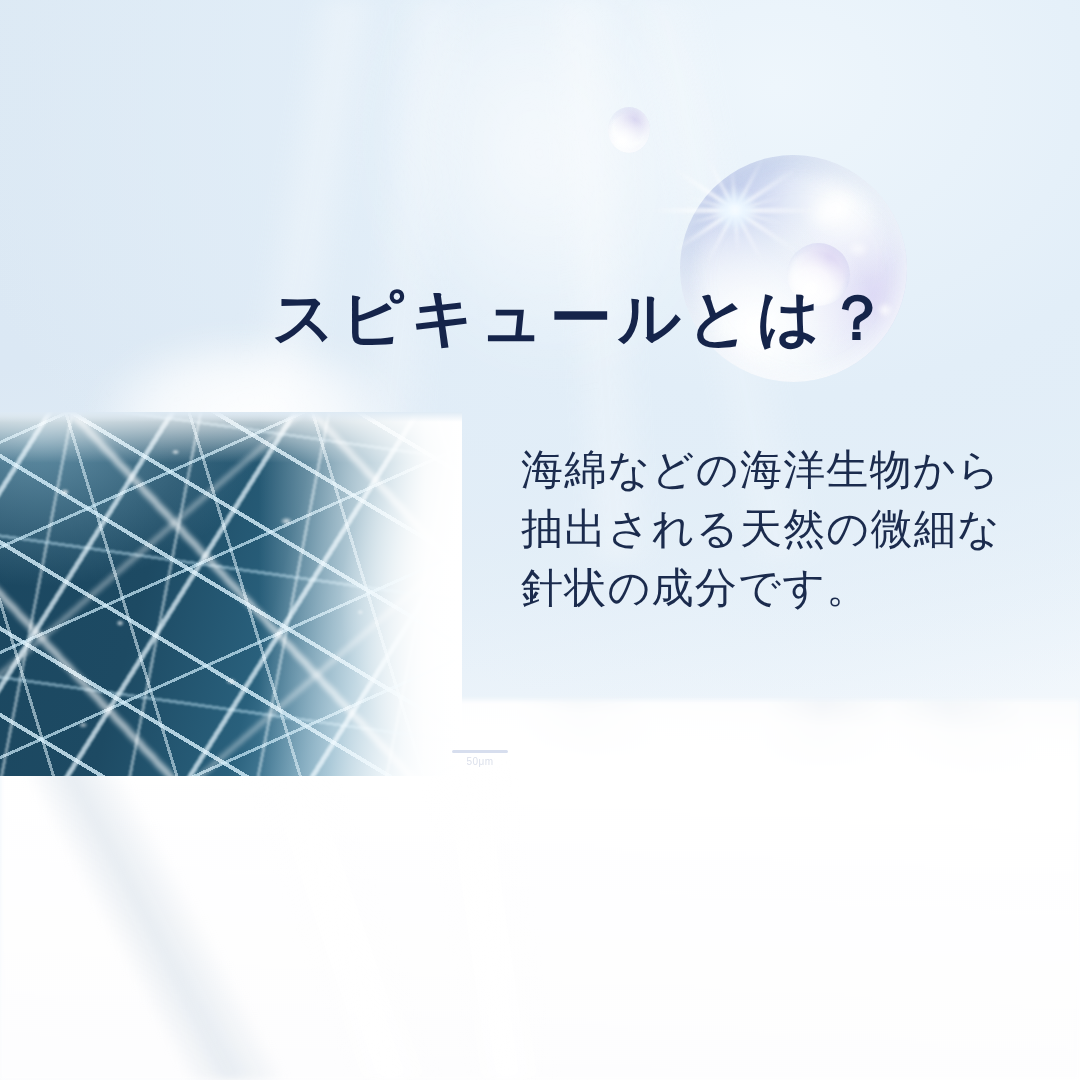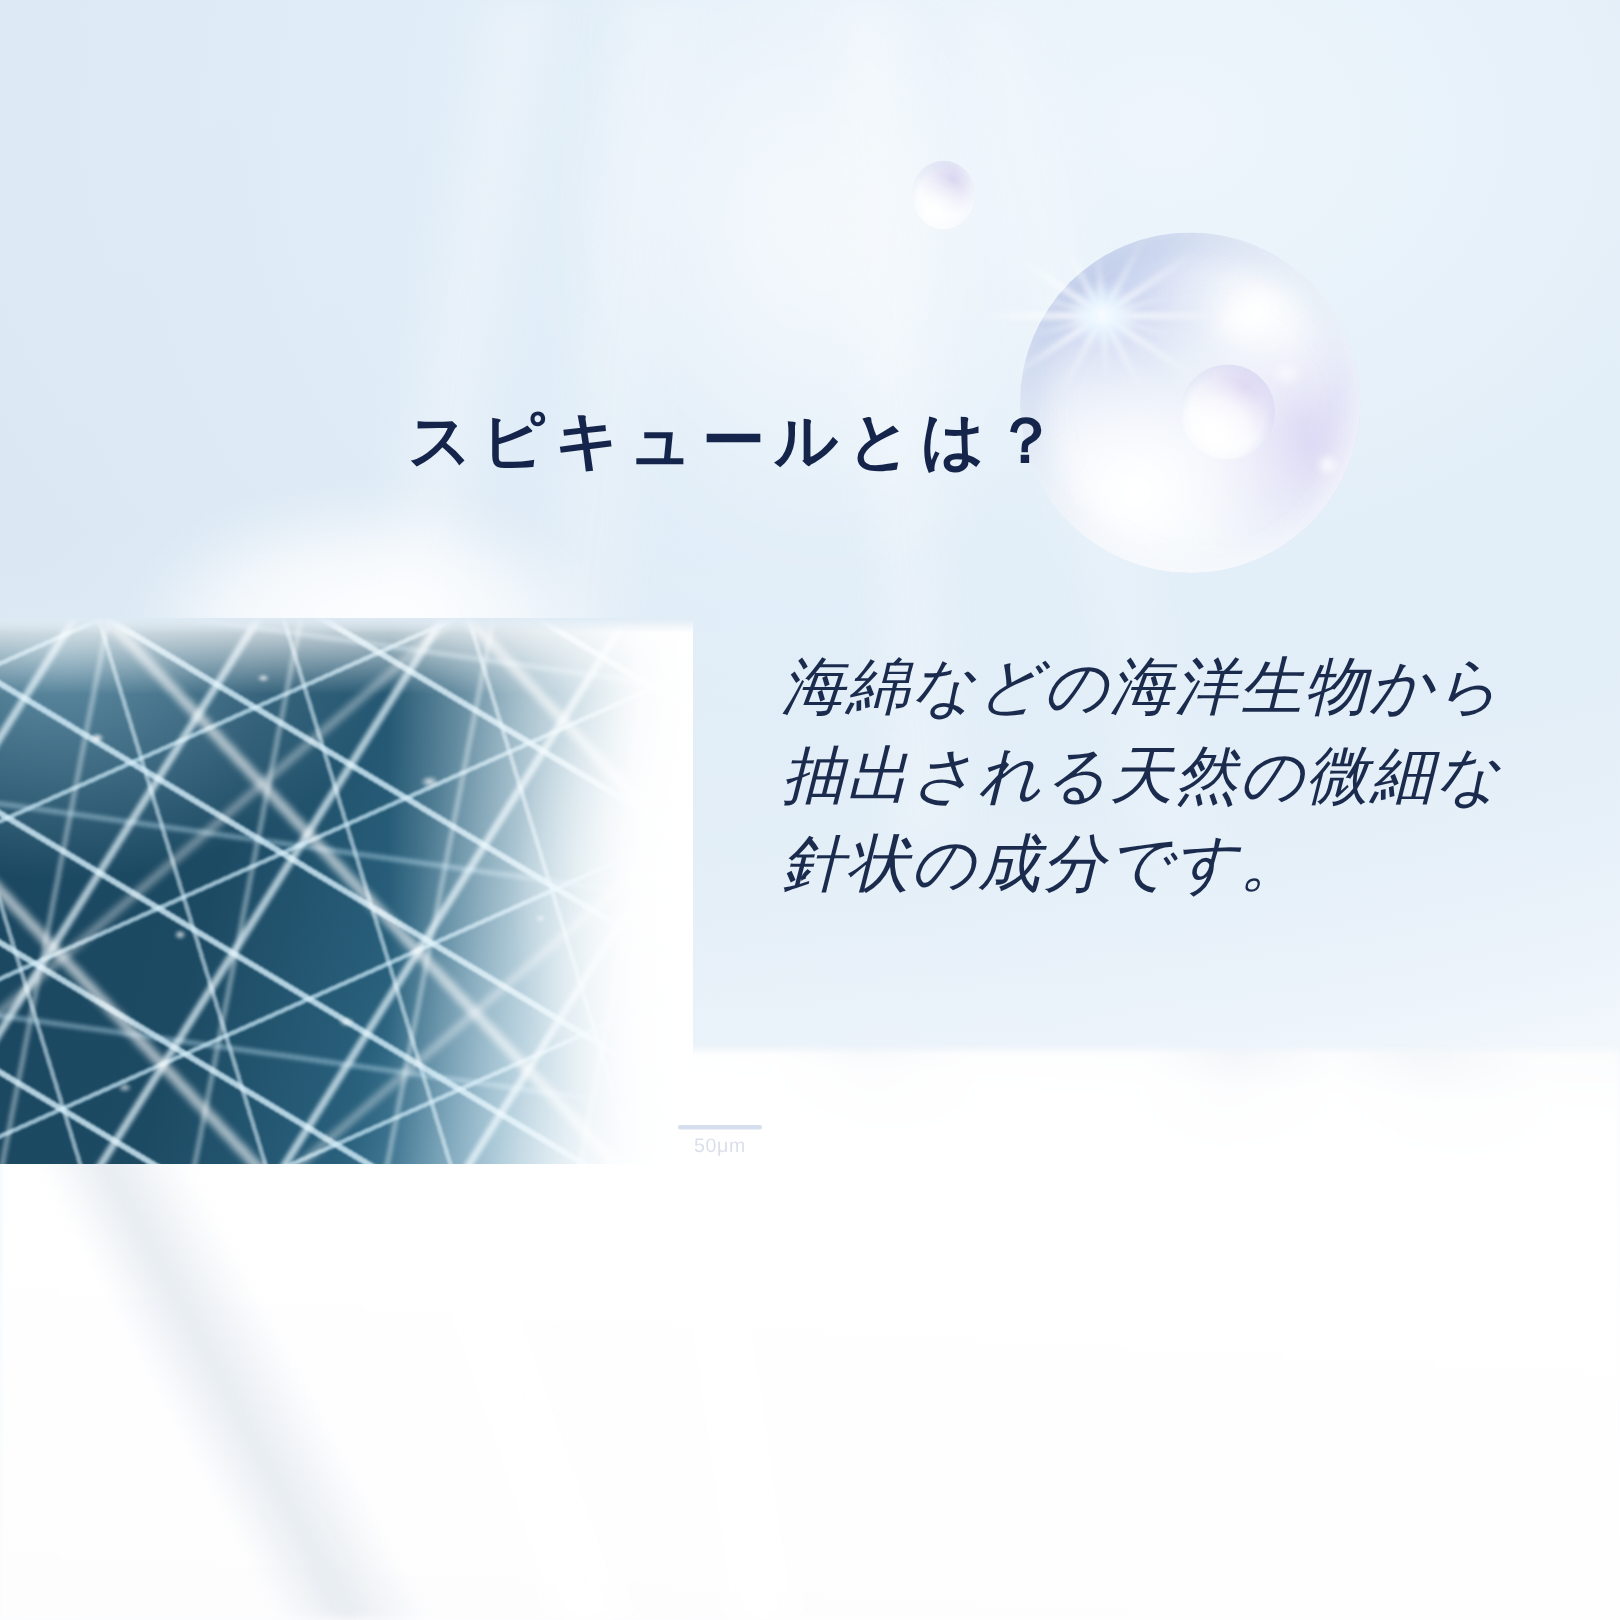--- a/index.html
+++ b/index.html
@@ -168,21 +168,21 @@
     pointer-events: none;
     z-index: 6;
   }
   .mg-scale .bar {
     width: 56px; height: 3px;
     margin: 0 auto 3px;
     background: #7d94c9;
     border-radius: 2px;
   }
   .mg-scale .lbl {
-    font-size: 13px;
+    font-size: 10px;
     color: #8897bd;
     letter-spacing: .5px;
   }
 
   
   .bubble-main {
     position: absolute;
     left: 680px; top: 155px;
     width: 227px; height: 227px;
     border-radius: 50%;
@@ -269,44 +269,43 @@
   .sparkle .r5 { width: 118px; height: 3px;  margin: -1.5px 0 0 -59px; transform: rotate(-62deg); }
   .sparkle .r6 { width: 96px;  height: 3px;  margin: -1.5px 0 0 -48px; transform: rotate(16deg); }
   .sparkle .r7 { width: 96px;  height: 3px;  margin: -1.5px 0 0 -48px; transform: rotate(-16deg); }
   .sparkle .r8 { width: 84px;  height: 3px;  margin: -1.5px 0 0 -42px; transform: rotate(86deg); }
 
   
   .title {
     position: absolute;
     left: 272px; top: 244px;
     width: 620px;
-    font-family: Liberation Sans, sans-serif;
-    font-size: 42px;
+    font-family: Liberation Serif, serif;
+    font-size: 62px;
     line-height: 1.05;
     letter-spacing: 6px;
     color: #15244a;
     white-space: nowrap;
     z-index: 5;
   }
 
   .body-copy {
     position: absolute;
     left: 521px; top: 425px;
     width: 500px;
     z-index: 5;
   }
   .body-copy p {
-    margin: 4px 0 26px 0;
+    margin: 16px 0 26px 0;
     font-family: "Liberation Sans", "DejaVu Sans", sans-serif;
     font-size: 42px;
     line-height: 1.40;
     letter-spacing: 1.2px;
     color: #1b2b4d;
     text-align: left;
-    font-style: italic;
   }
   .body-copy p:last-child { margin-bottom: 0; }
 </style>
 </head>
 <body>
 
 <div id="poster">
 
   <div class="bg-base"></div>
   <div class="bg-smoke"></div>

